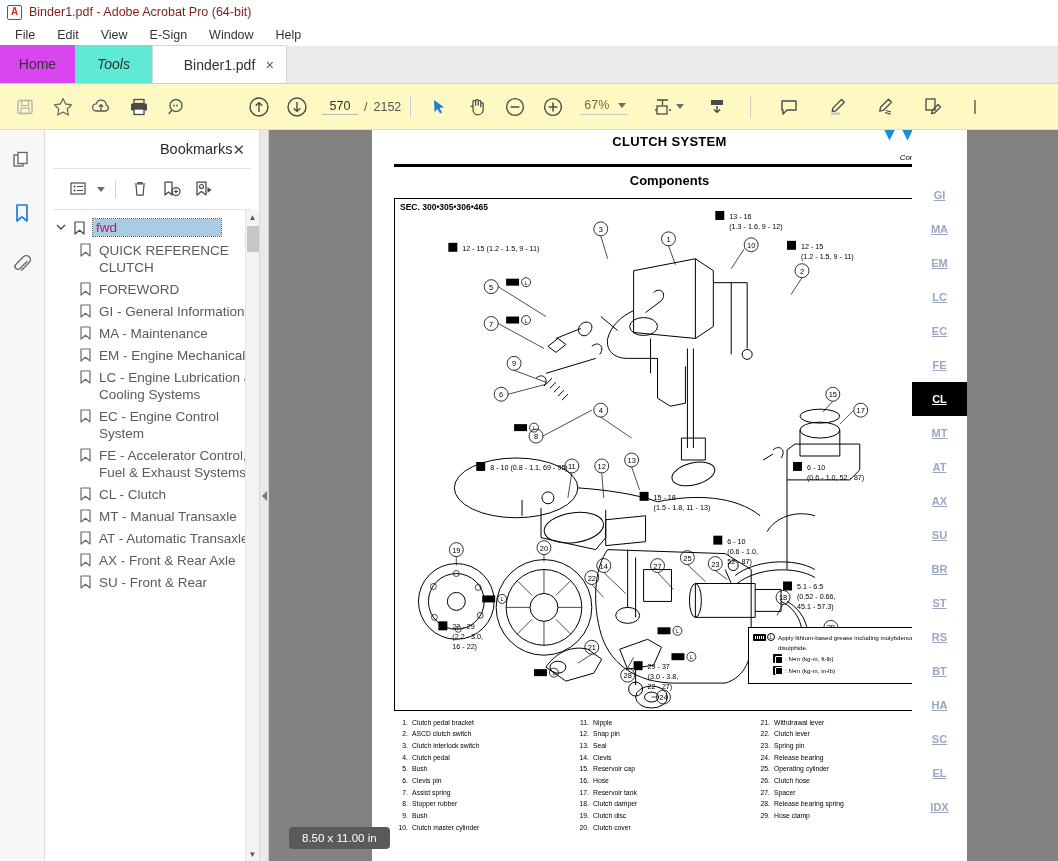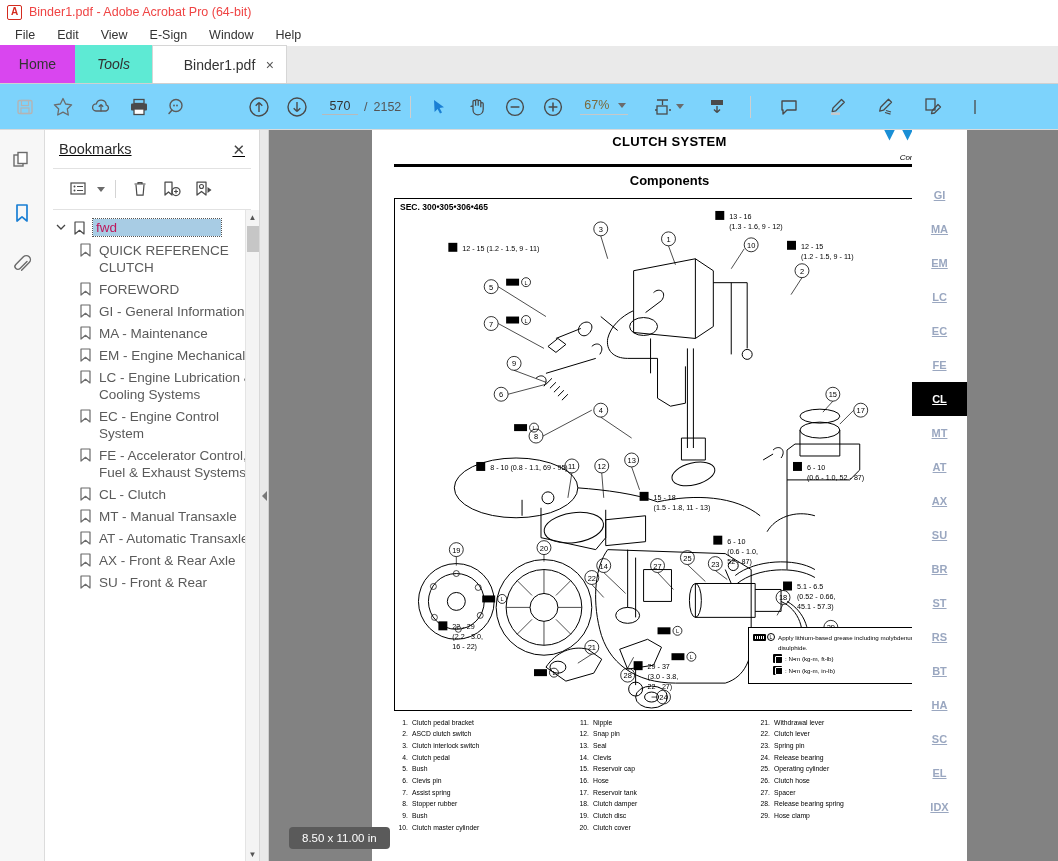--- a/index.html
+++ b/index.html
@@ -17,21 +17,21 @@
   }
   .acro-logo {
     width: 15px; height: 15px; border: 1.6px solid #d42b1e;
     border-radius: 2px; position: relative; flex: none;
   }
   .acro-logo::after {
     content: "A"; position: absolute; inset: 0;
     font-size: 10px; line-height: 12px; text-align: center;
     color: #d42b1e; font-weight: bold;
   }
-  .title-text { font-size: 12.5px; color: #ef4444; }
+  .title-text { font-size: 12.5px; color: #7f1d1d; }
 
   
   .menubar {
     height: 22px; display: flex; align-items: center;
     padding-left: 6px; gap: 4px; background: #fff;
   }
   .menu-item {
     font-size: 12.5px; color: #333; padding: 2px 9px; cursor: default;
   }
 
@@ -51,21 +51,21 @@
     border-left: 1px solid #d6d6d6; border-right: 1px solid #d6d6d6;
     border-top: 1px solid #d6d6d6; justify-content: center;
   }
   .tab-close {
     position: absolute; right: 12px; top: 50%; transform: translateY(-50%);
     font-size: 14px; color: #555; cursor: pointer; line-height: 1;
   }
 
   
   .toolbar {
-    height: 46px; background: #7dd3fc; border-bottom: 1px solid #dadada;
+    height: 46px; background: #fef9c3; border-bottom: 1px solid #dadada;
     display: flex; align-items: center; padding: 0 6px;
   }
   .tb-btn {
     width: 38px; height: 38px; display: flex; align-items: center;
     justify-content: center; cursor: pointer;
   }
   .tb-sep {
     width: 1px; height: 22px; background: #cfcfcf; margin: 0 9px;
   }
   .tb-gap-lg { width: 44px; }
@@ -104,22 +104,21 @@
   .rail-btn { width: 30px; height: 30px; display: flex; align-items: center;
     justify-content: center; cursor: pointer; }
 
   
   .bmpanel {
     width: 215px; background: #fff; border-right: 1px solid #d8d8d8;
     display: flex; flex-direction: column; flex: none; position: relative;
   }
   .bm-head {
     height: 38px; display: flex; align-items: center; padding: 0 14px;
-    justify-content: space-between;
-    text-decoration: underline;
+    justify-content: flex-end;
   }
   .bm-title { font-size: 14.5px; color: #2b2b2b; }
   .bm-close { font-size: 15px; color: #444; cursor: pointer; line-height: 1; }
   .bm-toolbar {
     height: 42px; display: flex; align-items: center; padding: 0 12px; gap: 4px;
     border-top: 1px solid #e2e2e2; border-bottom: 1px solid #e2e2e2;
     margin: 0 8px;
   }
   .bm-tb-btn { width: 28px; height: 26px; display: flex; align-items: center;
     justify-content: center; cursor: pointer; }

